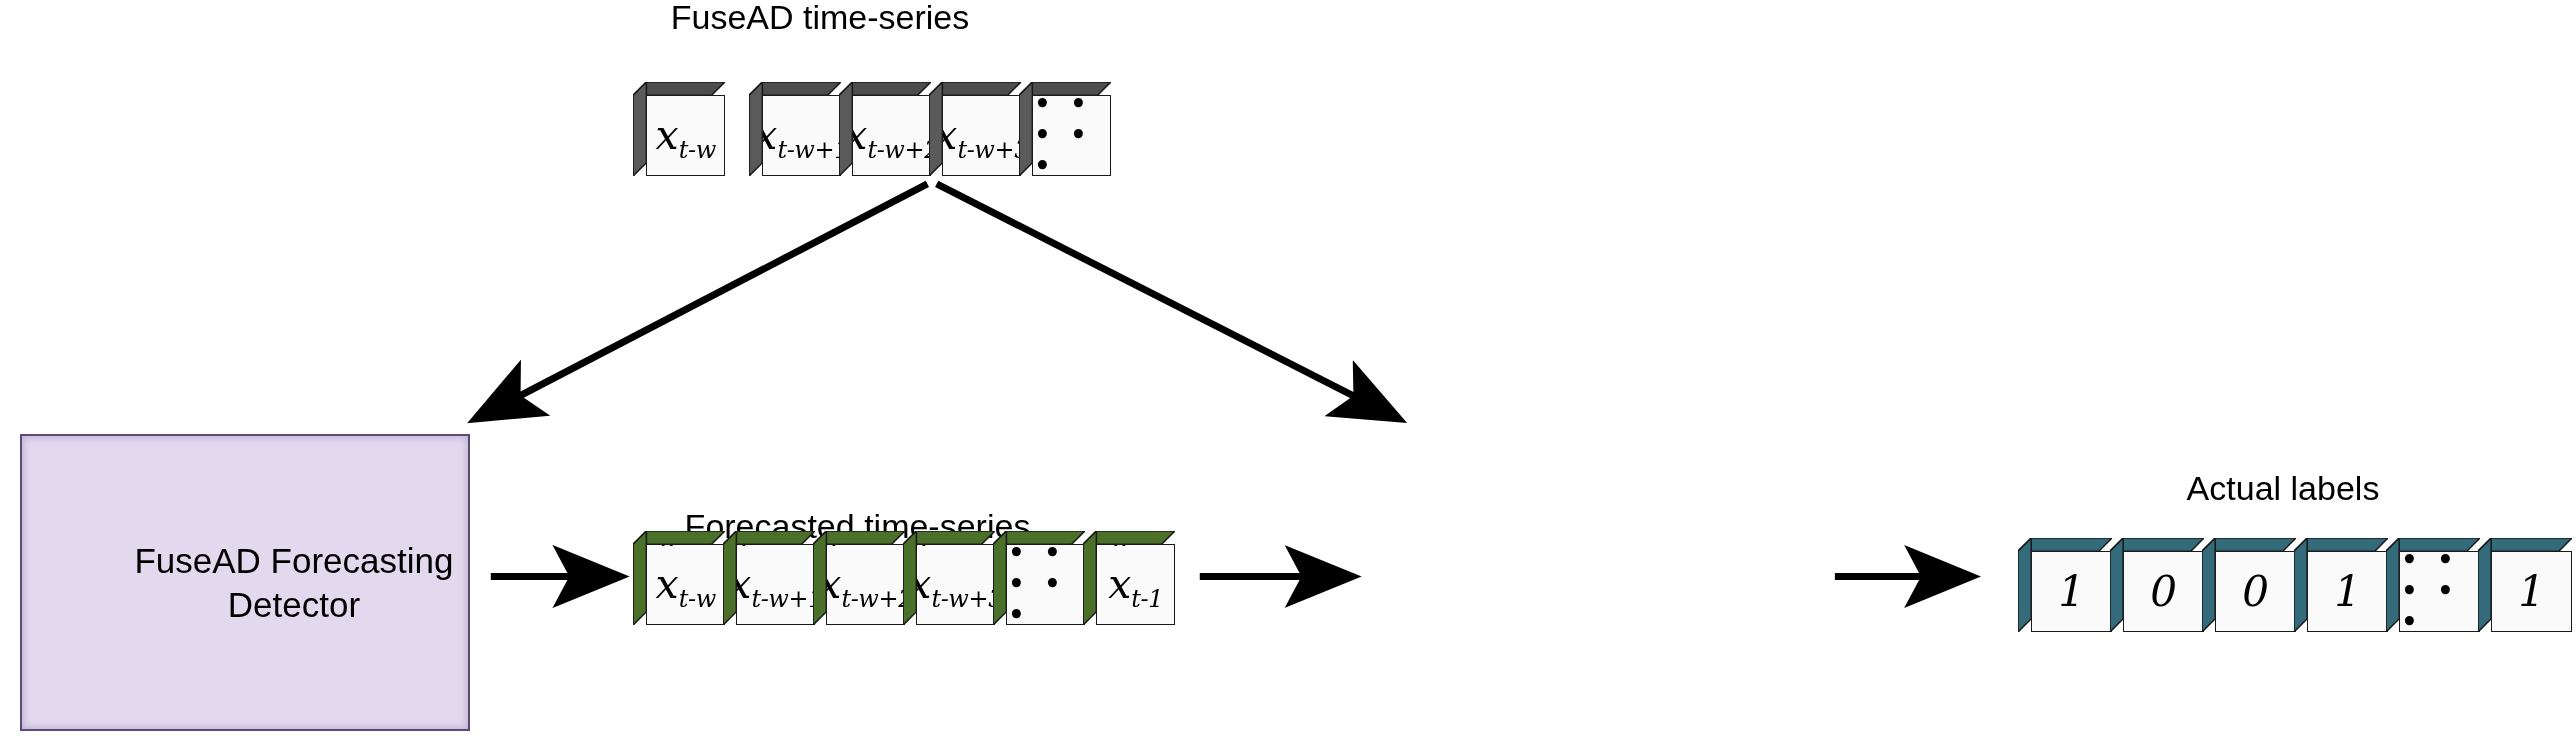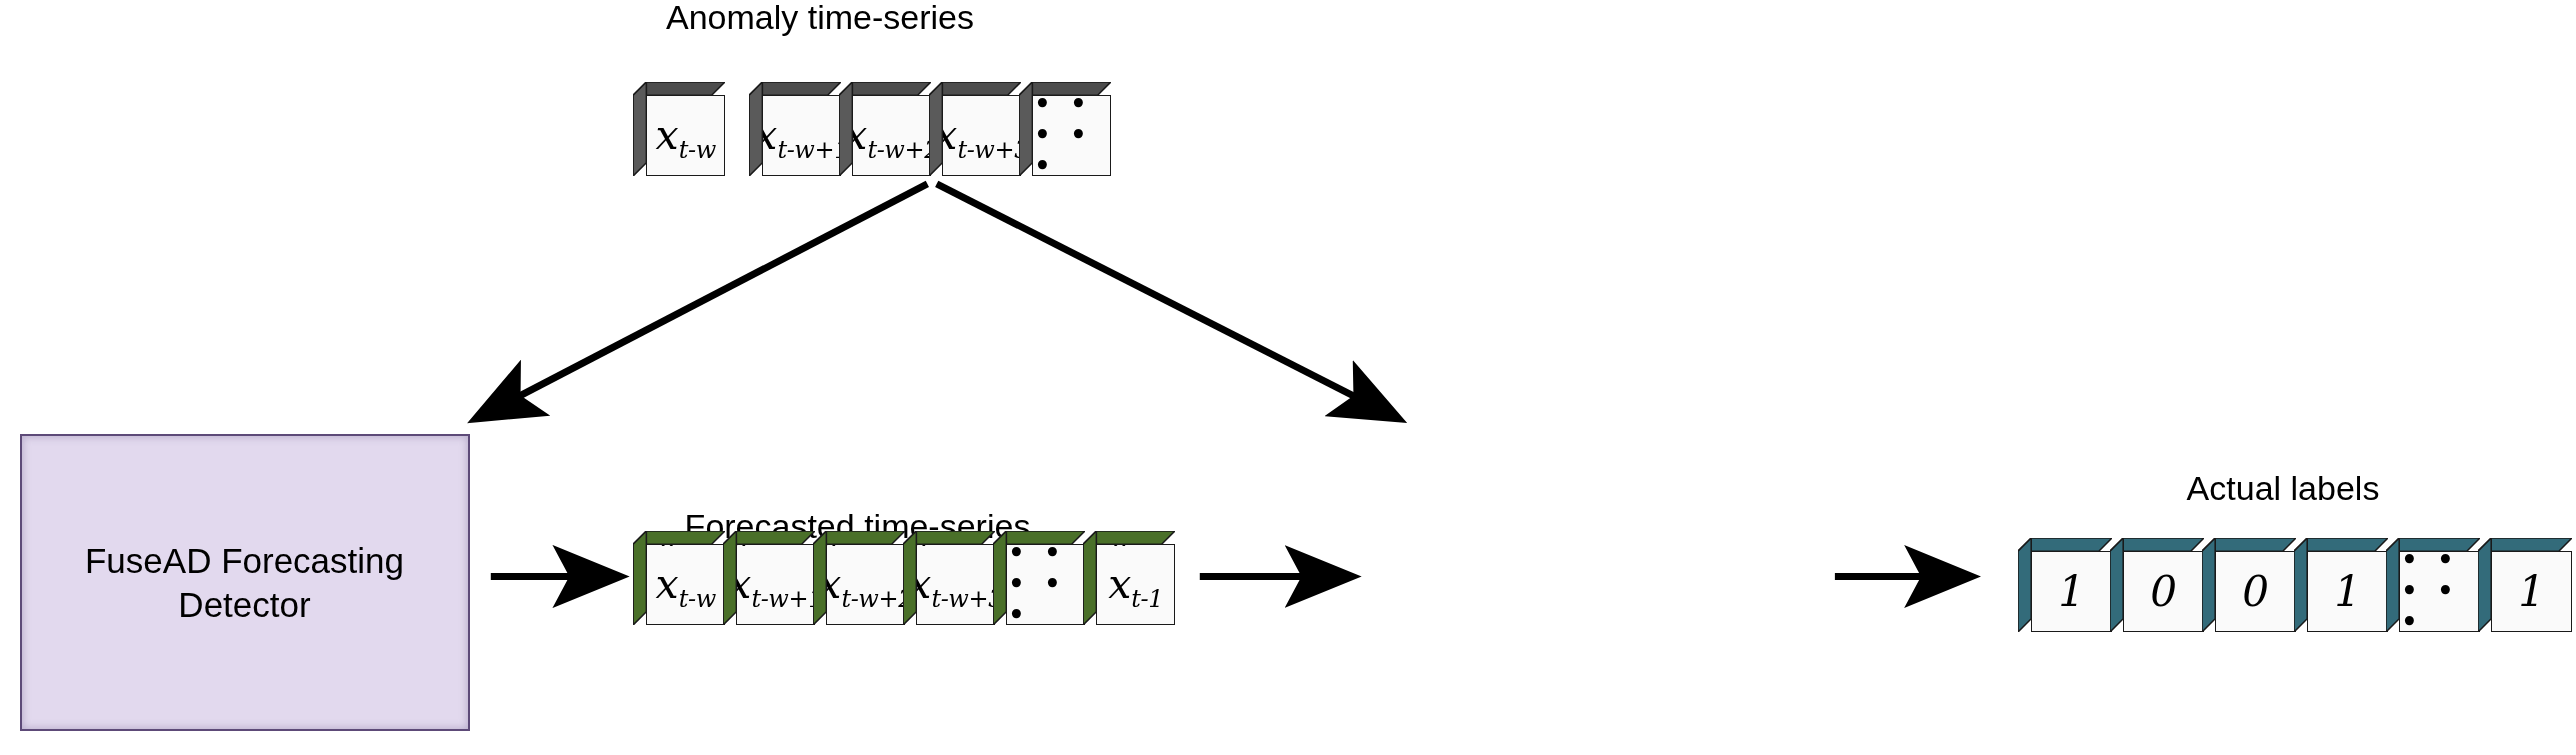--- a/index.html
+++ b/index.html
@@ -126,21 +126,21 @@
   .arrow-svg {
     position: absolute;
     overflow: visible;
   }
 </style>
 </head>
 <body>
 
 <div id="stage">
 
-  <div class="caption" style="left:637px; top:0px; width:366px;">Anomaly time-series</div>
+  <div class="caption" style="left:637px; top:0px; width:366px;">FuseAD time-series</div>
 
   <div class="cube-row" id="row-actual" style="left:633px; top:82px;">
       <div class="cube" style="width: 90px; height: 94px; padding-left: 26px;">
         <svg class="cube-top" viewBox="0 0 118 121" width="92" height="94" style="left: 0px; top: 0px; width: 92px; height: 94px;">
           <polygon points="0,17 17,0 118,0 101,17" fill="#4d4d4d" stroke="#1a1a1a" stroke-width="2"></polygon>
           <polygon points="0,17 17,0 17,104 0,121" fill="#5a5a5a" stroke="#1a1a1a" stroke-width="2"></polygon>
         </svg>
         <div class="cube-face" style="left: 13.2px; top: 13.2px; width: 79px; height: 81px;">
           <span class="cube-glyph"><span class="base">x</span><span class="sub">t-w</span></span>
         </div>
@@ -194,21 +194,21 @@
 
   <svg class="arrow-svg" style="left:351px; top:179px; width:1106px; height:273px;" viewBox="0 0 1420 350">
     <defs>
       <marker id="ah2" markerWidth="11" markerHeight="9" refX="9" refY="4.5" orient="auto">
         <path d="M0,0 L11,4.5 L0,9 L2.4,4.5 Z" fill="#000000"></path>
       </marker>
     </defs>
     <line x1="752" y1="6" x2="1340" y2="305" stroke="#000000" stroke-width="9" marker-end="url(#ah2)"></line>
   </svg>
 
-  <div class="process-box" style="left:19.5px; top:434px; width:450px; height:297px;">
+  <div class="process-box" style="left:19.5px; top:434px; width:450px; height:297px;justify-content:flex-end;">
     <div class="process-label"><span>FuseAD Forecasting</span><br><span>Detector</span></div>
   </div>
 
   <svg class="arrow-svg" style="left:483px; top:557px; width:156px; height:39px;" viewBox="0 0 200 50">
     <defs>
       <marker id="ah3" markerWidth="11" markerHeight="9" refX="9" refY="4.5" orient="auto">
         <path d="M0,0 L11,4.5 L0,9 L2.4,4.5 Z" fill="#000000"></path>
       </marker>
     </defs>
     <line x1="10" y1="25" x2="170" y2="25" stroke="#000000" stroke-width="9" marker-end="url(#ah3)"></line>

